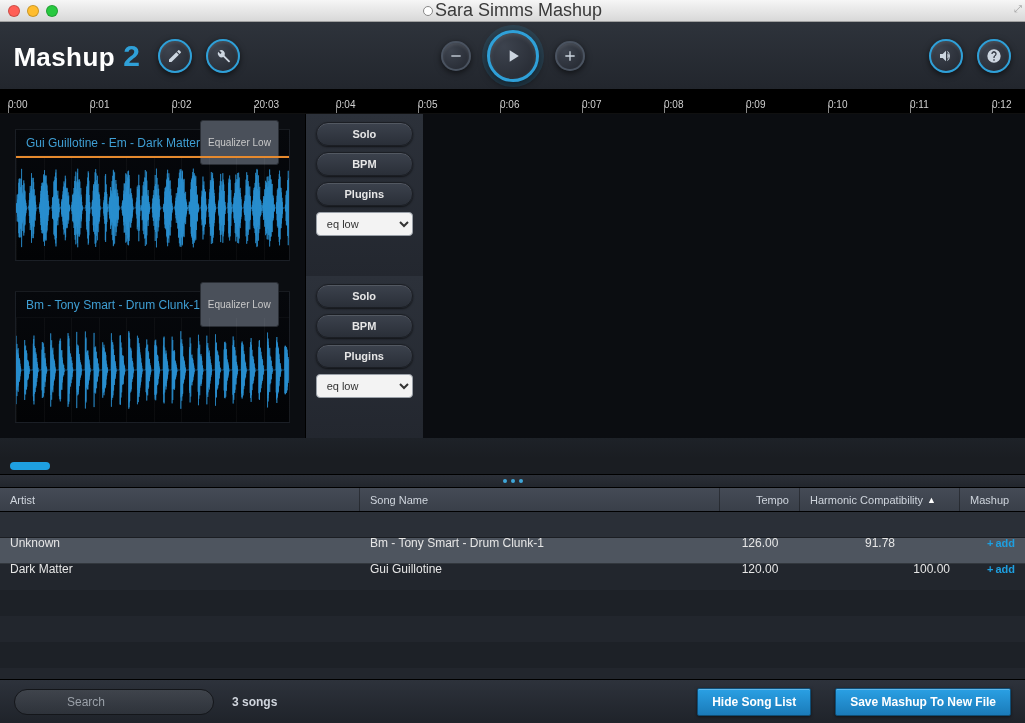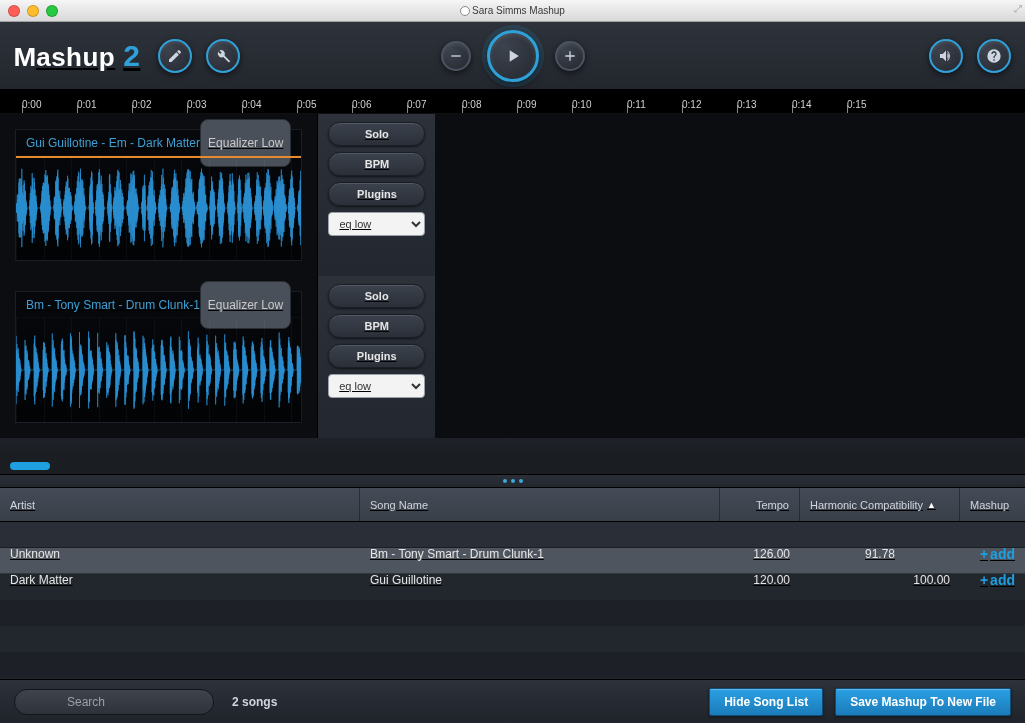--- a/index.html
+++ b/index.html
@@ -5,50 +5,50 @@
   * { box-sizing: border-box; margin: 0; padding: 0; font-family: "Helvetica Neue", Arial, sans-serif; }
   html, body { width: 1025px; height: 723px; overflow: hidden; background: #1a1d22; }
 
   
   .titlebar { height: 22px; background: linear-gradient(#f6f6f6,#d8d8d8); border-bottom:1px solid #a0a0a0; display:flex; align-items:center; padding:0 8px; position:relative; }
   .traffic-lights { display:flex; gap:7px; }
   .tl { width:12px; height:12px; border-radius:50%; border:1px solid rgba(0,0,0,.2); }
   .tl.red { background:#ff5f57; }
   .tl.yellow { background:#ffbd2e; }
   .tl.green { background:#28c940; }
-  .titlebar-center { position:absolute; left:0; right:0; text-align:center; font-size:10px; color:#3a3a3a; display:flex; align-items:center; justify-content:center; gap:2px; pointer-events:none;}
+  .titlebar-center { position:absolute; left:0; right:0; text-align:center; font-size:18px; color:#3a3a3a; display:flex; align-items:center; justify-content:center; gap:2px; pointer-events:none;}
   .doc-dot { width:10px; height:10px; border-radius:50%; background:#fff; border:1px solid #888; display:inline-block;}
   .resize-corner { position:absolute; right:3px; top:3px; color:#999; font-size:10px; }
 
   
   .toolbar { height: 68px; background: linear-gradient(#2e333b,#22262d); display:flex; align-items:center; padding:0 14px; border-bottom:1px solid #000; position:relative;}
   .logo { color:#fff; font-weight:800; font-size:26px; letter-spacing:.5px; display:flex; align-items:baseline; gap:4px;}
   .logo .num { color:#2fa0d8; font-size:30px; font-weight:700; margin-left:4px;}
   .logo .text { font-weight:800; }
 
   .circ-btn { width:34px; height:34px; border-radius:50%; background:radial-gradient(circle at 30% 30%, #3d434e, #23272f); border:2px solid #2fa0d8; box-shadow:0 2px 6px rgba(0,0,0,.6), inset 0 2px 3px rgba(255,255,255,.1); display:flex; align-items:center; justify-content:center; cursor:pointer; color:#cdd6e0;}
   .circ-btn.small { width:30px; height:30px; border-color:#4a5360;}
   .circ-btn.big { width:52px; height:52px; border-width:3px; box-shadow:0 0 0 5px rgba(47,160,216,.15), 0 3px 8px rgba(0,0,0,.7), inset 0 2px 4px rgba(255,255,255,.12);}
   .tb-group { display:flex; align-items:center; gap:14px; }
   .tb-center { position:absolute; left:50%; transform:translateX(-50%); display:flex; align-items:center; gap:16px;}
   .tb-right { margin-left:auto; display:flex; gap:14px; }
   .circ-btn svg { width:16px; height:16px; fill:#cdd6e0; }
   .circ-btn.big svg { width:20px; height:20px; }
 
   
-  .ruler { height:24px; background:#000; display:flex; align-items:flex-end; color:#d0d0d0; font-size:10px; padding-left:22px; border-bottom:1px solid #101010; position:relative;}
+  .ruler { height:24px; background:#000; display:flex; align-items:flex-end; color:#d0d0d0; font-size:10px; padding-left:8px; border-bottom:1px solid #101010; position:relative;gap:27px;}
   .ruler .tick { flex:0 0 55px; position:relative; height:100%; }
   .ruler .tick span { position:absolute; bottom:3px; left:0; }
   .ruler .tick::before { content:""; position:absolute; left:0; bottom:0; width:1px; height:8px; background:#888;}
 
   
   .tracks-wrap { display:flex; background:#0b0d11; }
   .track { border:1px solid rgba(90,100,115,.25); border-radius:0; margin:15px; position:relative; background:linear-gradient(#06080c,#020305); }
   .track-header { height:26px; display:flex; align-items:center; padding:0 10px; color:#3f9fd4; font-size:12px; justify-content:space-between; border-bottom:1px solid rgba(255,255,255,.03);}
-  .eq-badge { font-size:12px; color:#c8c8c8; background:#4a505a; border:1px solid #2a2e35; border-radius:8px; padding:16px 7px;}
+  .eq-badge { font-size:10px; color:#c8c8c8; background:#4a505a; border:1px solid #2a2e35; border-radius:3px; padding:16px 7px;}
   .wave-area { height:104px; position:relative; overflow:hidden; }
   .wave-grid { position:absolute; inset:0; background-image:repeating-linear-gradient(90deg, rgba(255,255,255,.035) 0 1px, transparent 1px 27.5px); }
   .wave-area svg { position:absolute; inset:0; width:100%; height:100%; }
   .top-line { position:absolute; top:0; left:0; right:0; height:2px; background:#e68a2e; }
 
   .track-controls { width:118px; padding:8px 10px; background:linear-gradient(#2c313a,#23272f); display:flex; flex-direction:column; gap:6px; border-left:1px solid #000;}
   .pill-btn { height:24px; border-radius:12px; background:linear-gradient(#3c424d,#2a2f38); border:1px solid #1b1e24; color:#e6e6e6; font-size:11px; font-weight:700; cursor:pointer; box-shadow:inset 0 1px 0 rgba(255,255,255,.12), 0 1px 2px rgba(0,0,0,.6);}
   .eq-select { height:24px; border-radius:4px; background:#f3f3f3; border:1px solid #9aa0a8; font-size:11px; color:#333; padding:0 6px; cursor:pointer;}
 
   .tracks-bottom-gap { height:20px; background:linear-gradient(#1e2228,#1a1d22);}
@@ -57,46 +57,46 @@
   .hscroll { height:16px; background:#1a1d22; position:relative; padding:4px 10px;}
   .hscroll .thumb { width:40px; height:8px; border-radius:4px; background:#1e9fe0;}
 
   
   .divider { height:14px; display:flex; align-items:center; justify-content:center; gap:4px; background:linear-gradient(#2b2f37,#22262d); border-top:1px solid #000; border-bottom:1px solid #000;}
   .divider .dot { width:4px; height:4px; border-radius:50%; background:#3fa7da;}
 
   
   .table { background:#22262d; }
   .thead, .trow { display:grid; grid-template-columns: 360px 360px 80px 160px 65px; align-items:center; }
-  .thead { height:34px; background:linear-gradient(#454b56,#393f49); color:#cfd5dd; font-size:11px; border-bottom:1px solid #000;}
+  .thead { height:24px; background:linear-gradient(#454b56,#393f49); color:#cfd5dd; font-size:11px; border-bottom:1px solid #000;}
   .thead > div { padding:0 10px; border-right:1px solid rgba(0,0,0,.35); height:100%; display:flex; align-items:center; gap:4px;}
   .thead > div:last-child { border-right:none;}
   .sort-arrow { font-size:9px; color:#fff;}
   .trow { height:26px; color:#e6e6e6; font-size:12px; border-bottom:1px solid rgba(0,0,0,.35);}
   .trow > div { padding:0 10px;margin-top:24px; }
   .trow:nth-child(odd){ background:#2a2f37;}
   .trow:nth-child(even){ background:#393f49;}
   .trow.sel { background:#4e555f;}
-  .add-link { color:#1e9fe0; font-weight:700; cursor:pointer; font-size:14px;}
+  .add-link { color:#1e9fe0; font-weight:700; cursor:pointer; font-size:11px;}
   .add-link .plus { font-weight:900; margin-right:2px;}
-  .tempo, .harm { text-align:right; }
+  .tempo, .harm { text-align:center; }
   .mashup-cell { text-align:right; }
 
   .empty-rows { background:repeating-linear-gradient(#22262d 0 26px, #1d2127 26px 52px); }
 
   
   .footer { position:absolute; bottom:0; left:0; right:0; height:44px; background:linear-gradient(#2d323b,#1f232a); border-top:1px solid #000; display:flex; align-items:center; padding:0 14px; gap:18px;}
   .search-box { width:200px; height:26px; border-radius:13px; background:linear-gradient(#54596080,#3a3f4780); border:1px solid #14161a; display:flex; align-items:center; padding:0 10px; color:#9aa0a8; font-size:12px; gap:6px;}
   .search-box input { flex:1; background:transparent; border:none; outline:none; color:#e6e6e6; font-size:12px;margin-left:36px;}
   .search-box input::placeholder { color:#9aa0a8;}
   .song-count { color:#d0d5dd; font-size:12px; font-weight:600;}
-  .footer-right { margin-left:auto; display:flex; gap:12px;}
+  .footer-right { margin-left:auto; display:flex; gap:24px;}
   .blue-btn { height:28px; padding:0 14px; border-radius:2px; background:linear-gradient(#2aa0e4,#1b7bb9); color:#fff; font-size:12px; font-weight:700; border:1px solid #0f4e76; cursor:pointer; box-shadow:inset 0 1px 0 rgba(255,255,255,.25), 0 1px 3px rgba(0,0,0,.5);}
 
-  .app-body { position:relative; height: calc(723px - 22px); text-decoration: underline; }
+  .app-body { position:relative; height: calc(723px - 22px); }
 </style>
 </head>
 <body>
 
 <div class="titlebar">
   <div class="traffic-lights">
     <div class="tl red"></div>
     <div class="tl yellow"></div>
     <div class="tl green"></div>
   </div>
@@ -164,21 +164,21 @@
       <div class="tick">
         <span>0:00</span>
       </div>
       <div class="tick">
         <span>0:01</span>
       </div>
       <div class="tick">
         <span>0:02</span>
       </div>
       <div class="tick">
-        <span>0:03</span>
+        <span>20:03</span>
       </div>
       <div class="tick">
         <span>0:04</span>
       </div>
       <div class="tick">
         <span>0:05</span>
       </div>
       <div class="tick">
         <span>0:06</span>
       </div>
@@ -305,20 +305,20 @@
     <div class="empty-rows" style="height:130px"></div>
   </div>
 
   <div class="footer">
     <div class="search-box">
       <svg width="12" height="12" viewBox="0 0 24 24" fill="#9aa0a8">
           <path d="M15.5 14h-.79l-.28-.27a6.5 6.5 0 1 0-.7.7l.27.28v.79l5 4.99L20.49 19l-4.99-5zm-6 0A4.5 4.5 0 1 1 14 9.5 4.5 4.5 0 0 1 9.5 14z"></path>
         </svg>
       <input type="text" placeholder="Search" style="">
     </div>
-    <span class="song-count">2 songs</span>
+    <span class="song-count">3 songs</span>
     <div class="footer-right">
       <button class="blue-btn">Hide Song List</button>
       <button class="blue-btn">Save Mashup To New File</button>
     </div>
   </div>
 
 </div>
 
 </body></html>

